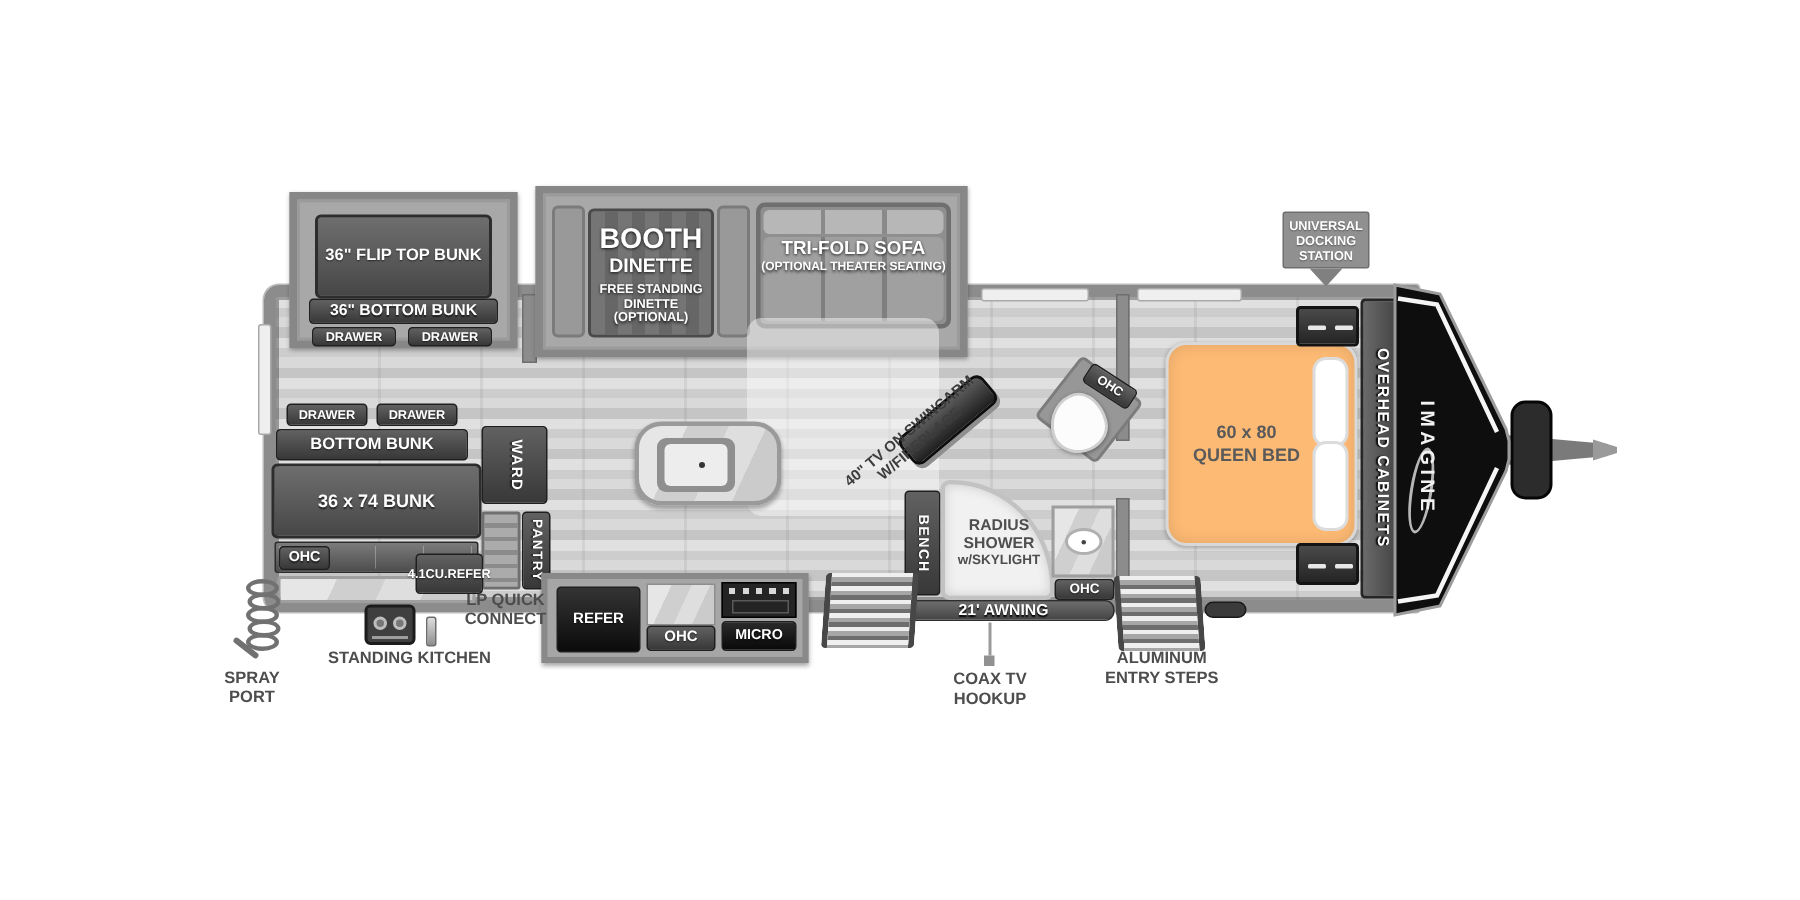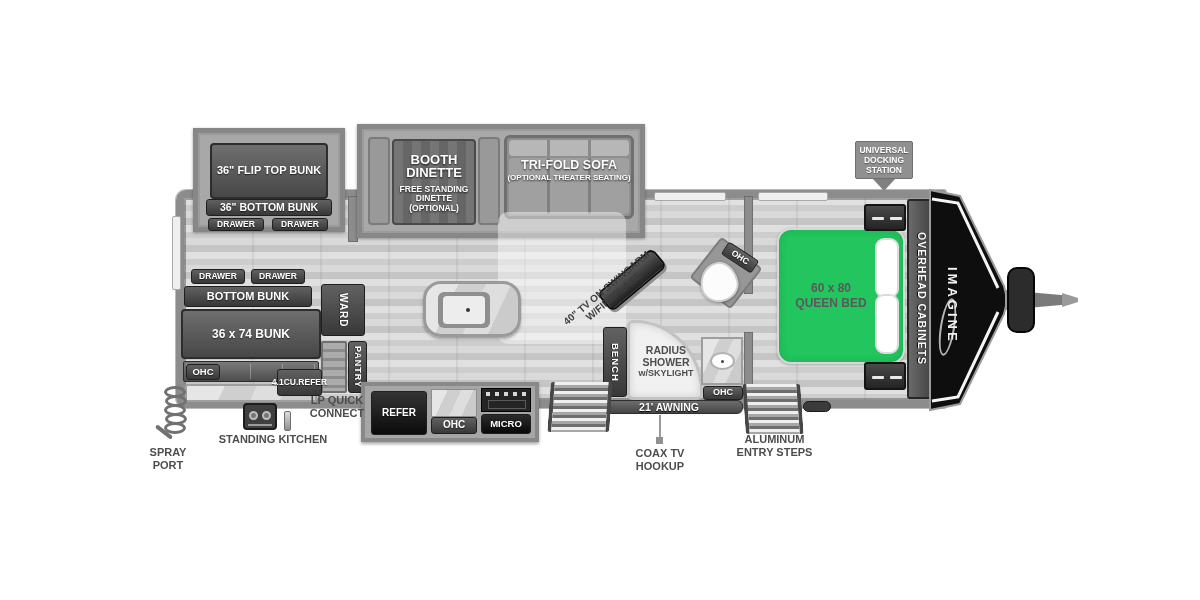--- a/index.html
+++ b/index.html
@@ -63,21 +63,21 @@
     <div class="lbl" style="left:74px;top:85px;width:56px;height:13px;font-size:8.5px;">DRAWER</div>
   </div>
 
   <div class="wall" style="left:348px;top:196px;width:10px;height:46px;"></div>
 
   <div class="slide" style="left:357px;top:124px;width:288px;height:114px;">
     <div class="abs" style="left:6px;top:8px;width:22px;height:88px;background:#999;border:2px solid #7b7b7b;border-radius:4px;"></div>
     <div class="abs" style="left:116px;top:8px;width:22px;height:88px;background:#999;border:2px solid #7b7b7b;border-radius:4px;"></div>
     <div class="abs" style="left:30px;top:10px;width:84px;height:86px;border:2px solid #4a4a4a;border-radius:4px;background:repeating-linear-gradient(90deg,#757575 0 9px,#666 9px 18px);"></div>
     <div class="abs" style="left:14px;top:14px;width:116px;height:80px;display:flex;flex-direction:column;align-items:center;justify-content:center;color:#fff;font-weight:700;text-align:center;text-shadow:0 1px 2px rgba(0,0,0,.8);">
-      <span style="font-size:13px;line-height:1.05;">BOOTH</span>
+      <span style="font-size:19px;line-height:1.05;">BOOTH</span>
       <span style="font-size:13px;line-height:1.05;margin-bottom:5px;">DINETTE</span>
       <span style="font-size:8.5px;line-height:1.1;">FREE STANDING</span>
       <span style="font-size:8.5px;line-height:1.1;">DINETTE</span>
       <span style="font-size:8.5px;line-height:1.1;">(OPTIONAL)</span>
     </div>
     <div class="abs" style="left:142px;top:6px;width:130px;height:84px;background:#8f8f8f;border:3px solid #6f6f6f;border-radius:6px;">
       <div class="abs" style="left:2px;top:2px;right:2px;height:16px;background:repeating-linear-gradient(90deg,#b7b7b7 0 38px,#8a8a8a 38px 41px);border-radius:4px;"></div>
       <div class="abs" style="left:2px;top:20px;right:2px;bottom:2px;background:repeating-linear-gradient(90deg,#a0a0a0 0 38px,#7f7f7f 38px 41px);border-radius:4px;"></div>
     </div>
     <div class="abs" style="left:138px;top:30px;width:138px;display:flex;flex-direction:column;align-items:center;color:#fff;font-weight:700;text-align:center;text-shadow:0 1px 2px rgba(0,0,0,.8);">
@@ -144,21 +144,21 @@
   <div class="abs" style="left:700px;top:247px;width:52px;height:52px;background:#979797;border:2px solid #7c7c7c;transform:rotate(38deg);border-radius:4px;"></div>
   <div class="lbl" style="left:722px;top:250px;width:36px;height:15px;font-size:8.5px;transform:rotate(33deg);">OHC</div>
   <div class="abs" style="left:700px;top:262px;width:38px;height:40px;background:#fcfcfc;border:2px solid #cfcfcf;transform:rotate(-14deg);border-radius:55% 45% 50% 50% / 58% 58% 42% 42%;box-shadow:0 1px 3px rgba(0,0,0,.35);"></div>
 
   <div class="abs marble" style="left:701px;top:337px;width:42px;height:48px;border:2px solid #9e9e9e;">
     <div class="abs" style="left:7px;top:13px;width:25px;height:18px;background:#fff;border:2px solid #b0b0b0;border-radius:50%;"></div>
     <div class="abs" style="left:18px;top:21px;width:3px;height:3px;background:#444;border-radius:50%;"></div>
   </div>
   <div class="lbl" style="left:703px;top:386px;width:40px;height:14px;font-size:9px;">OHC</div>
 
-  <div class="abs" style="left:777px;top:228px;width:128px;height:136px;background:#22c55e;border:2px solid #d8d8d8;border-radius:14px;box-shadow:inset 0 0 10px rgba(0,0,0,.12), 0 1px 3px rgba(0,0,0,.25);">
+  <div class="abs" style="left:777px;top:228px;width:128px;height:136px;background:#fdba74;border:2px solid #d8d8d8;border-radius:14px;box-shadow:inset 0 0 10px rgba(0,0,0,.12), 0 1px 3px rgba(0,0,0,.25);">
     <div class="pillow" style="right:4px;top:8px;"></div>
     <div class="pillow" style="right:4px;bottom:8px;"></div>
     <div class="abs" style="left:6px;top:0;width:92px;height:100%;display:flex;flex-direction:column;align-items:center;justify-content:center;color:#5a5a5a;font-weight:700;font-size:12px;line-height:1.25;">
       <span>60 x 80</span>
       <span>QUEEN BED</span>
     </div>
   </div>
   <div class="nightstand" style="left:864px;top:204px;width:42px;height:27px;">
     <div class="dash" style="left:6px;top:11px;width:12px;"></div>
     <div class="dash" style="left:24px;top:11px;width:12px;"></div>

